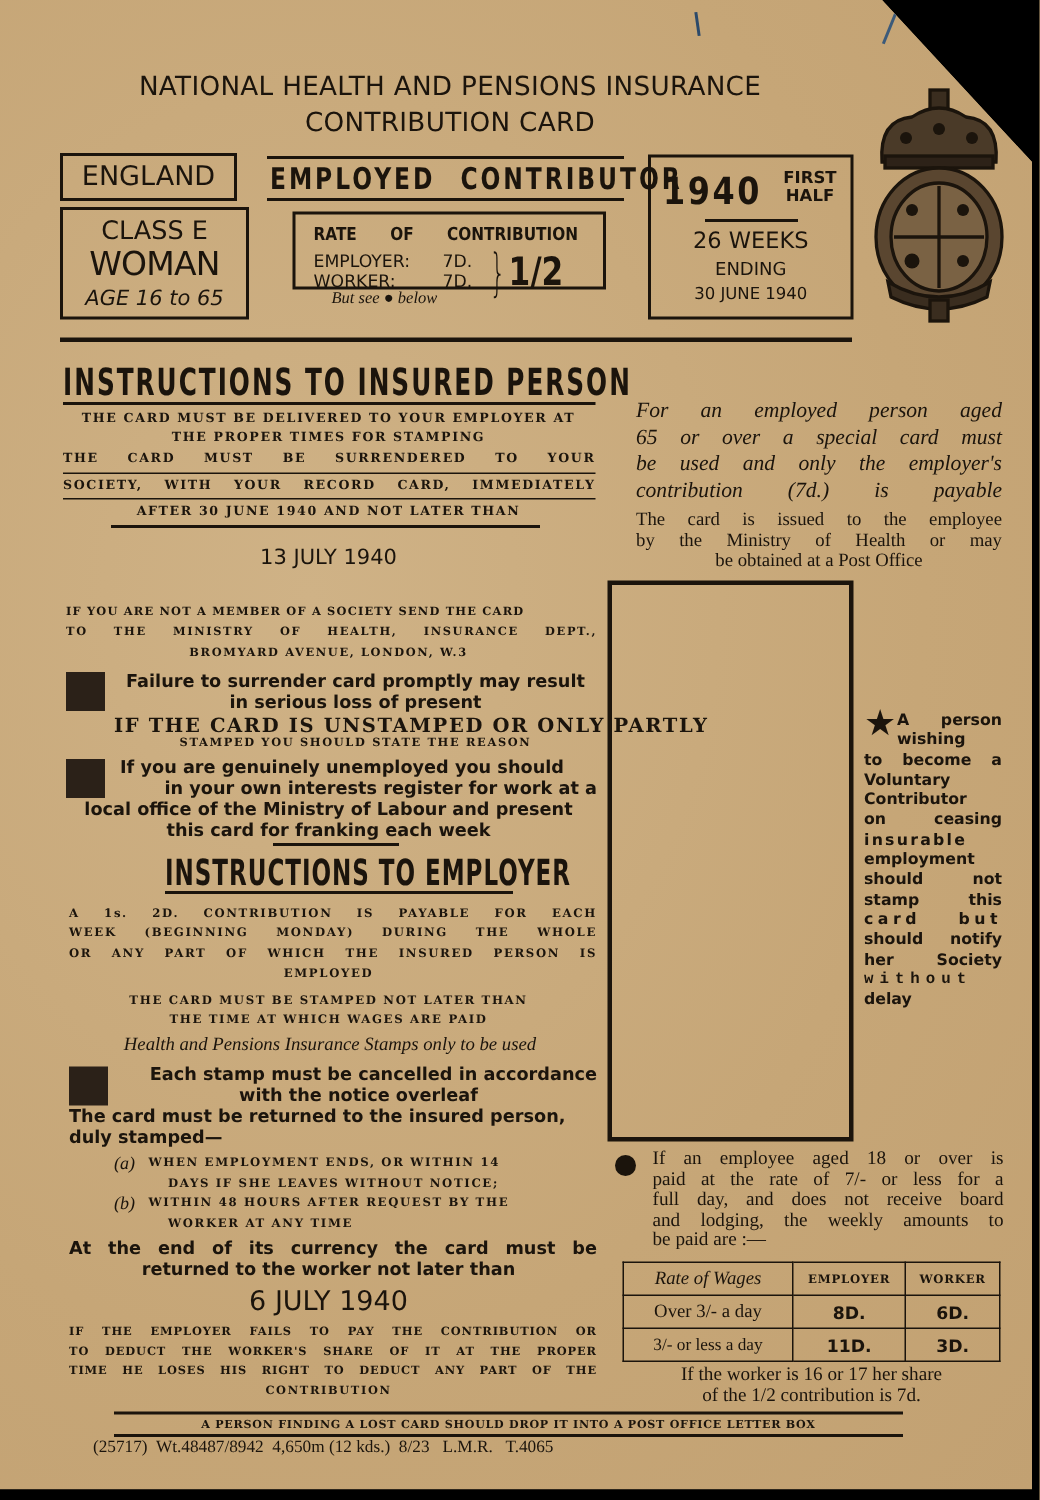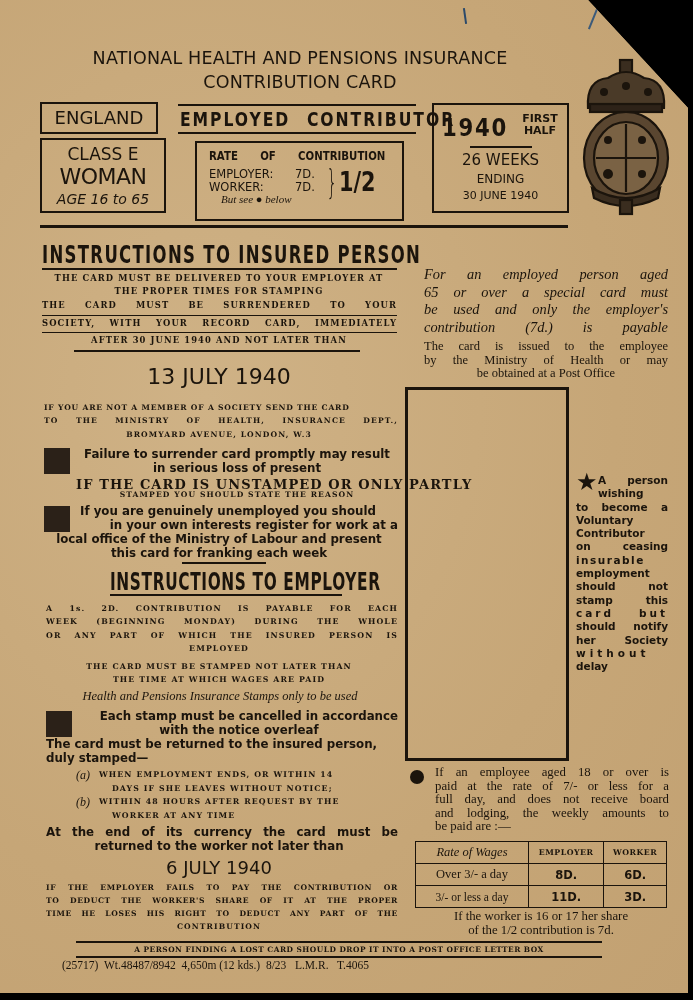--- a/index.html
+++ b/index.html
@@ -46,21 +46,21 @@
     <div class="c" style="font-size:22px;line-height:25px;letter-spacing:-0.5px;">WOMAN</div>
     <div class="c" style="font-size:14px;line-height:20px;font-style:italic;">AGE 16 to 65</div>
   </div>
 
   <div class="abs" style="left:178px;top:104px;width:238px;height:38px;">
     <div class="abs" style="left:0;top:0;width:238px;height:2px;background:#1b140c;"></div>
     <div class="abs cond" style="left:2px;top:3px;font-size:20px;transform:scaleX(0.78);letter-spacing:2.5px;word-spacing:12px;">EMPLOYED CONTRIBUTOR</div>
     <div class="abs" style="left:0;top:28px;width:238px;height:2px;background:#1b140c;"></div>
   </div>
 
-  <div class="box" style="left:195px;top:141px;width:209px;height:80px;">
+  <div class="box" style="left:195px;top:141px;width:209px;height:52px;">
     <div class="abs cond" style="left:12px;top:6px;font-size:12px;transform:scaleX(0.85);word-spacing:22px;">RATE OF CONTRIBUTION</div>
     <div class="abs" style="left:12px;top:24px;font-size:11.5px;">EMPLOYER:</div>
     <div class="abs" style="left:98px;top:24px;font-size:11.5px;">7D.</div>
     <div class="abs" style="left:12px;top:37px;font-size:11.5px;">WORKER:</div>
     <div class="abs" style="left:98px;top:37px;font-size:11.5px;">7D.</div>
     <div class="abs serif" style="left:24px;top:50px;font-size:11px;font-style:italic;">But see ● below</div>
     <div class="abs" style="left:124px;top:22px;font-size:34px;line-height:34px;font-weight:100;transform:scaleX(0.5);">}</div>
     <div class="abs cond" style="left:142px;top:24px;font-size:26px;transform:scaleX(0.8);">1/2</div>
   </div>
 
@@ -105,21 +105,21 @@
 
   <div class="abs caps c" style="left:40px;top:273px;width:358px;font-size:8.4px;">THE CARD MUST BE DELIVERED TO YOUR EMPLOYER AT</div>
   <div class="abs caps c" style="left:40px;top:286px;width:358px;font-size:8.4px;">THE PROPER TIMES FOR STAMPING</div>
   <div class="abs caps just" style="left:42px;top:300px;width:355px;font-size:8.4px;">THE CARD MUST BE SURRENDERED TO YOUR</div>
   <div class="rule" style="left:42px;top:315px;width:355px;height:1.2px;"></div>
   <div class="abs caps just" style="left:42px;top:318px;width:355px;font-size:8.4px;">SOCIETY, WITH YOUR RECORD CARD, IMMEDIATELY</div>
   <div class="rule" style="left:42px;top:332px;width:355px;height:1.2px;"></div>
   <div class="abs caps c" style="left:40px;top:335px;width:358px;font-size:8.4px;">AFTER 30 JUNE 1940 AND NOT LATER THAN</div>
   <div class="rule" style="left:74px;top:350px;width:286px;height:1.5px;"></div>
 
-  <div class="abs c" style="left:40px;top:364px;width:358px;font-size:22px;text-align:center;">13 JULY 1940</div>
+  <div class="abs c" style="left:40px;top:364px;width:358px;font-size:14px;text-align:center;">13 JULY 1940</div>
 
   <div class="abs caps" style="left:44px;top:403px;font-size:7.6px;letter-spacing:0.8px;">IF YOU ARE NOT A MEMBER OF A SOCIETY SEND THE CARD</div>
   <div class="abs caps just" style="left:44px;top:416px;width:354px;font-size:7.6px;">TO THE MINISTRY OF HEALTH, INSURANCE DEPT.,</div>
   <div class="abs caps c" style="left:40px;top:430px;width:358px;font-size:7.6px;">BROMYARD AVENUE, LONDON, W.3</div>
 
   <div class="sq" style="left:44px;top:448px;"></div>
   <div class="abs sansb c" style="left:76px;top:447px;width:322px;font-size:11.8px;">Failure to surrender card promptly may result</div>
   <div class="abs sansb c" style="left:76px;top:461px;width:322px;font-size:11.8px;">in serious loss of present</div>
   <div class="abs caps c" style="left:76px;top:477px;width:322px;font-size:13px;">IF THE CARD IS UNSTAMPED OR ONLY PARTLY</div>
   <div class="abs caps c" style="left:76px;top:490px;width:322px;font-size:7.6px;">STAMPED YOU SHOULD STATE THE REASON</div>
@@ -188,21 +188,21 @@
     <div class="just">Voluntary</div>
     <div class="just">Contributor</div>
     <div class="just">on ceasing</div>
     <div class="just" style="letter-spacing:1.5px;">insurable</div>
     <div class="just">employment</div>
     <div class="just">should not</div>
     <div class="just">stamp this</div>
     <div class="just" style="letter-spacing:3px;">card but</div>
     <div class="just">should notify</div>
     <div class="just">her Society</div>
-    <div class="just" style="letter-spacing:4px;">without</div>
+    <div class="just" style="letter-spacing:4px;font-family:Liberation Mono, monospace;">without</div>
     <div>delay</div>
   </div>
 
   <div class="abs" style="left:410px;top:770px;width:14px;height:14px;border-radius:50%;background:#1b140c;"></div>
   <div class="abs serif" style="left:435px;top:766px;width:234px;font-size:12.8px;line-height:13.5px;">
     <div class="just">If an employee aged 18 or over is</div>
     <div class="just">paid at the rate of 7/- or less for a</div>
     <div class="just">full day, and does not receive board</div>
     <div class="just">and lodging, the weekly amounts to</div>
     <div>be paid are :—</div>

